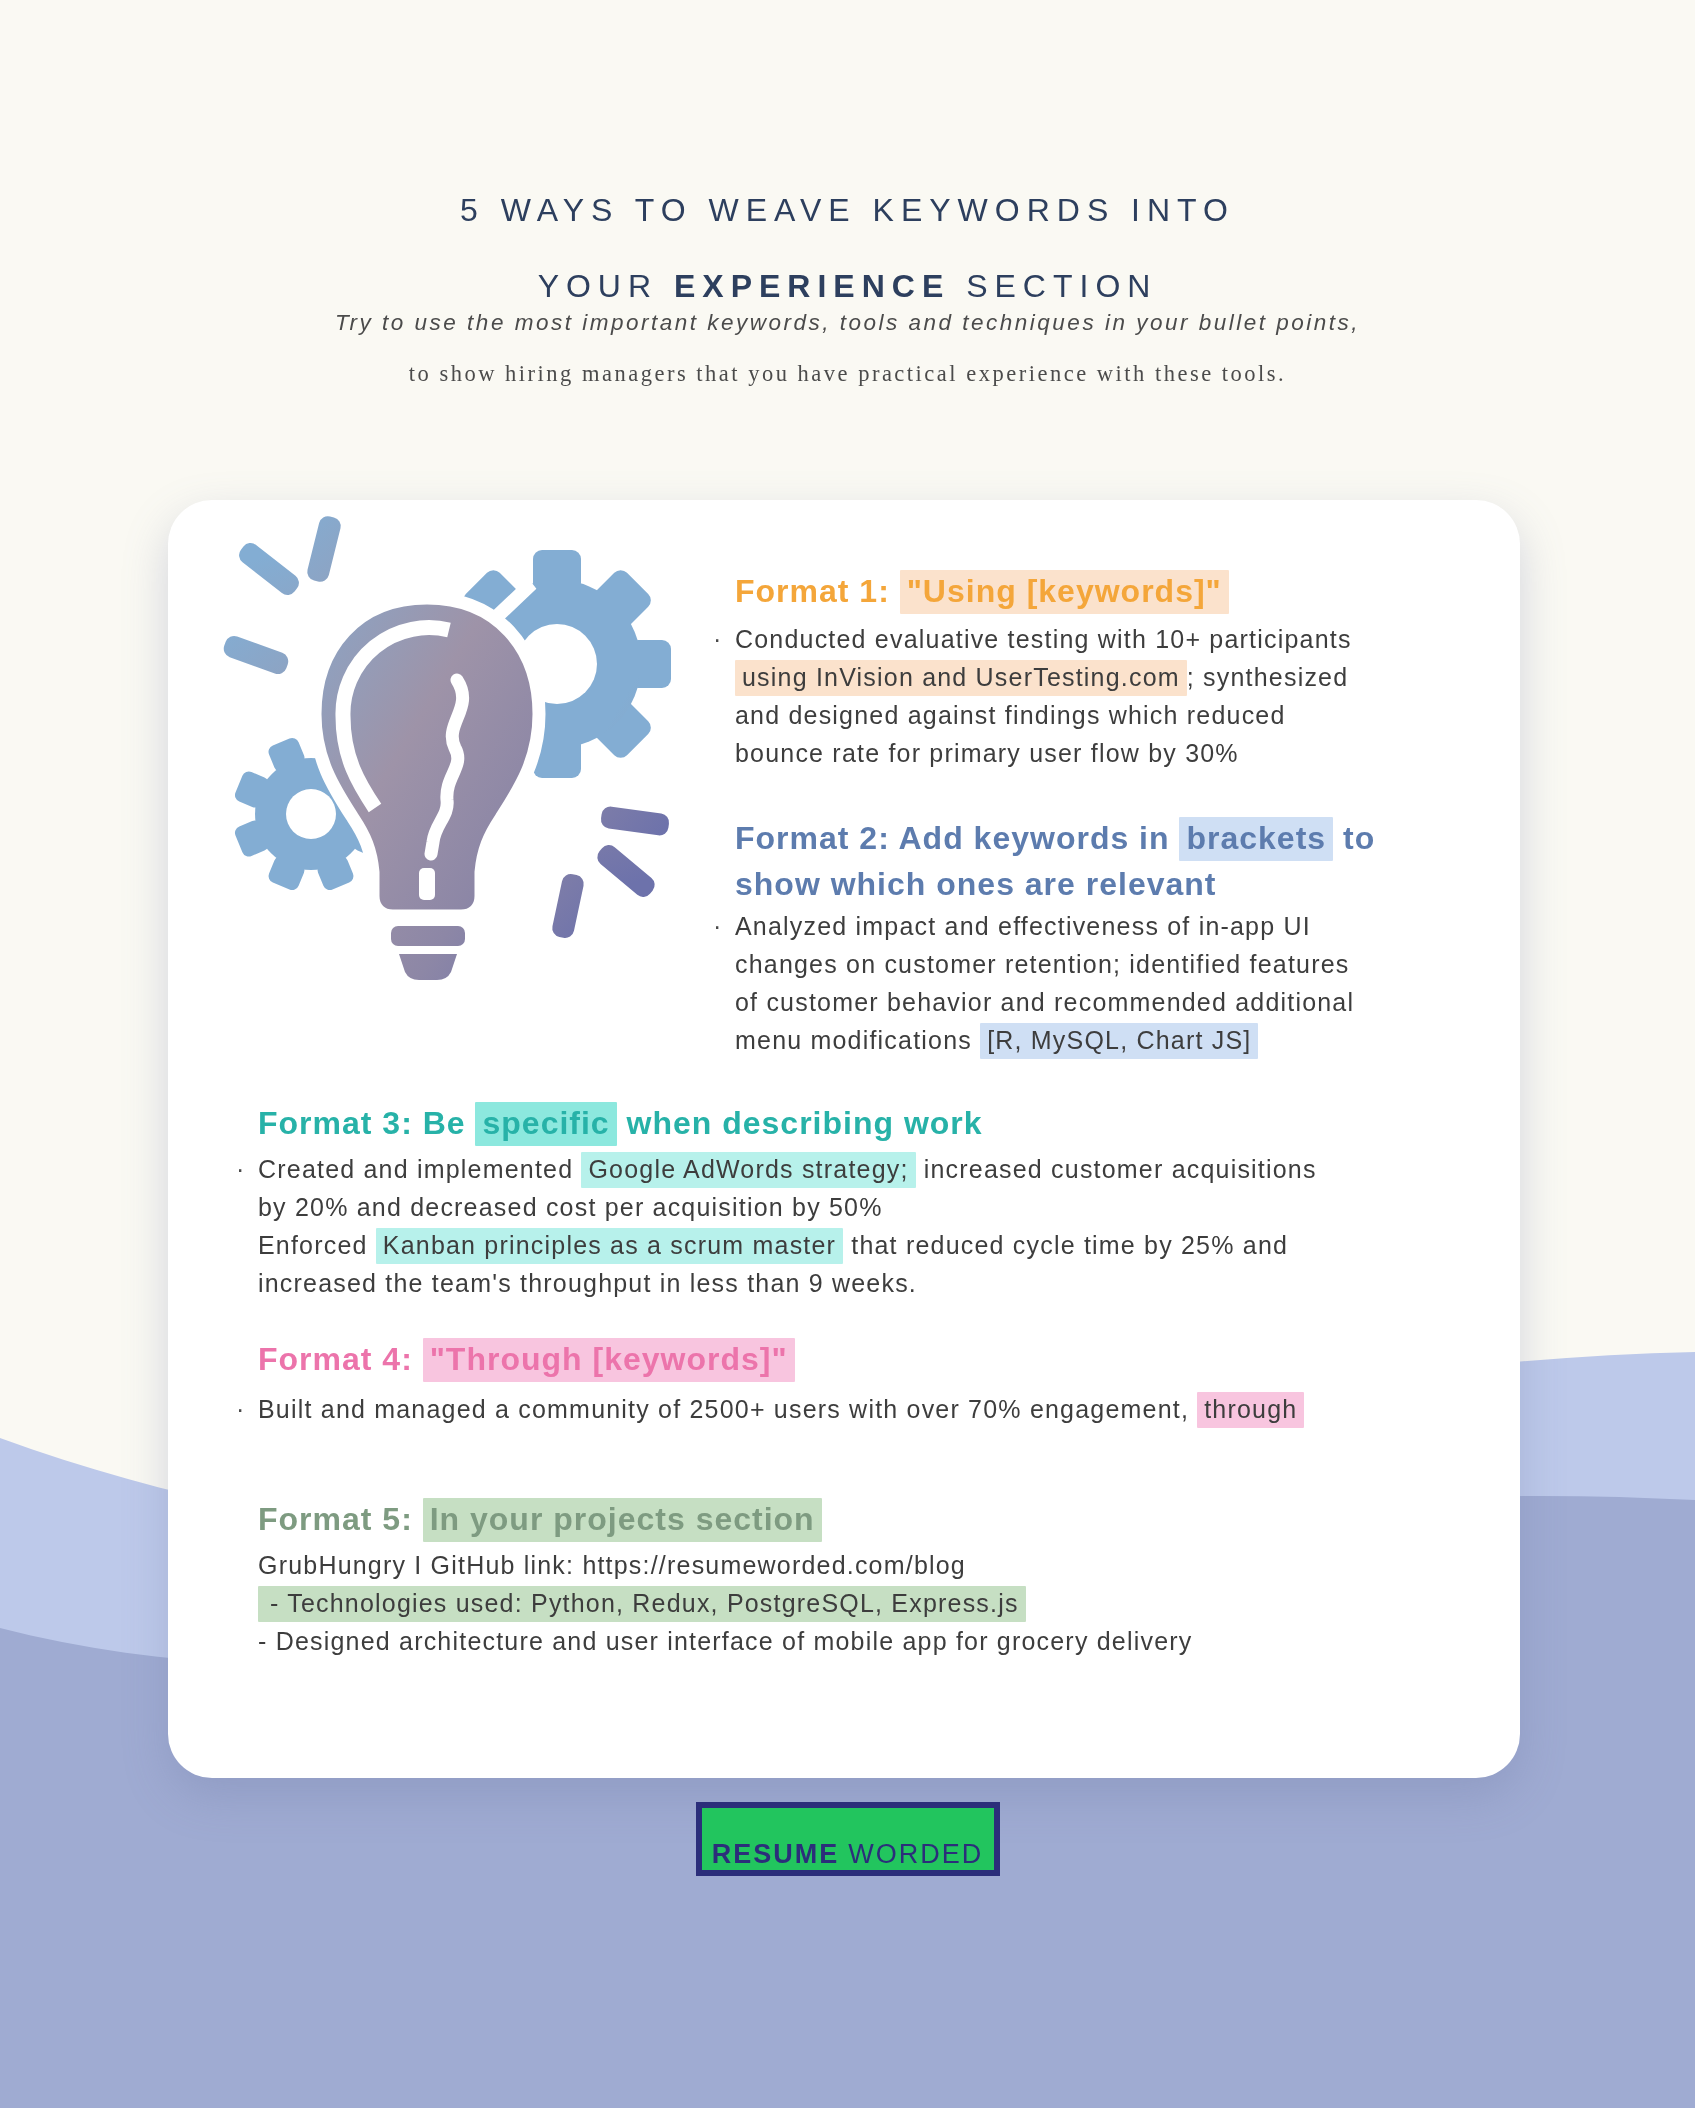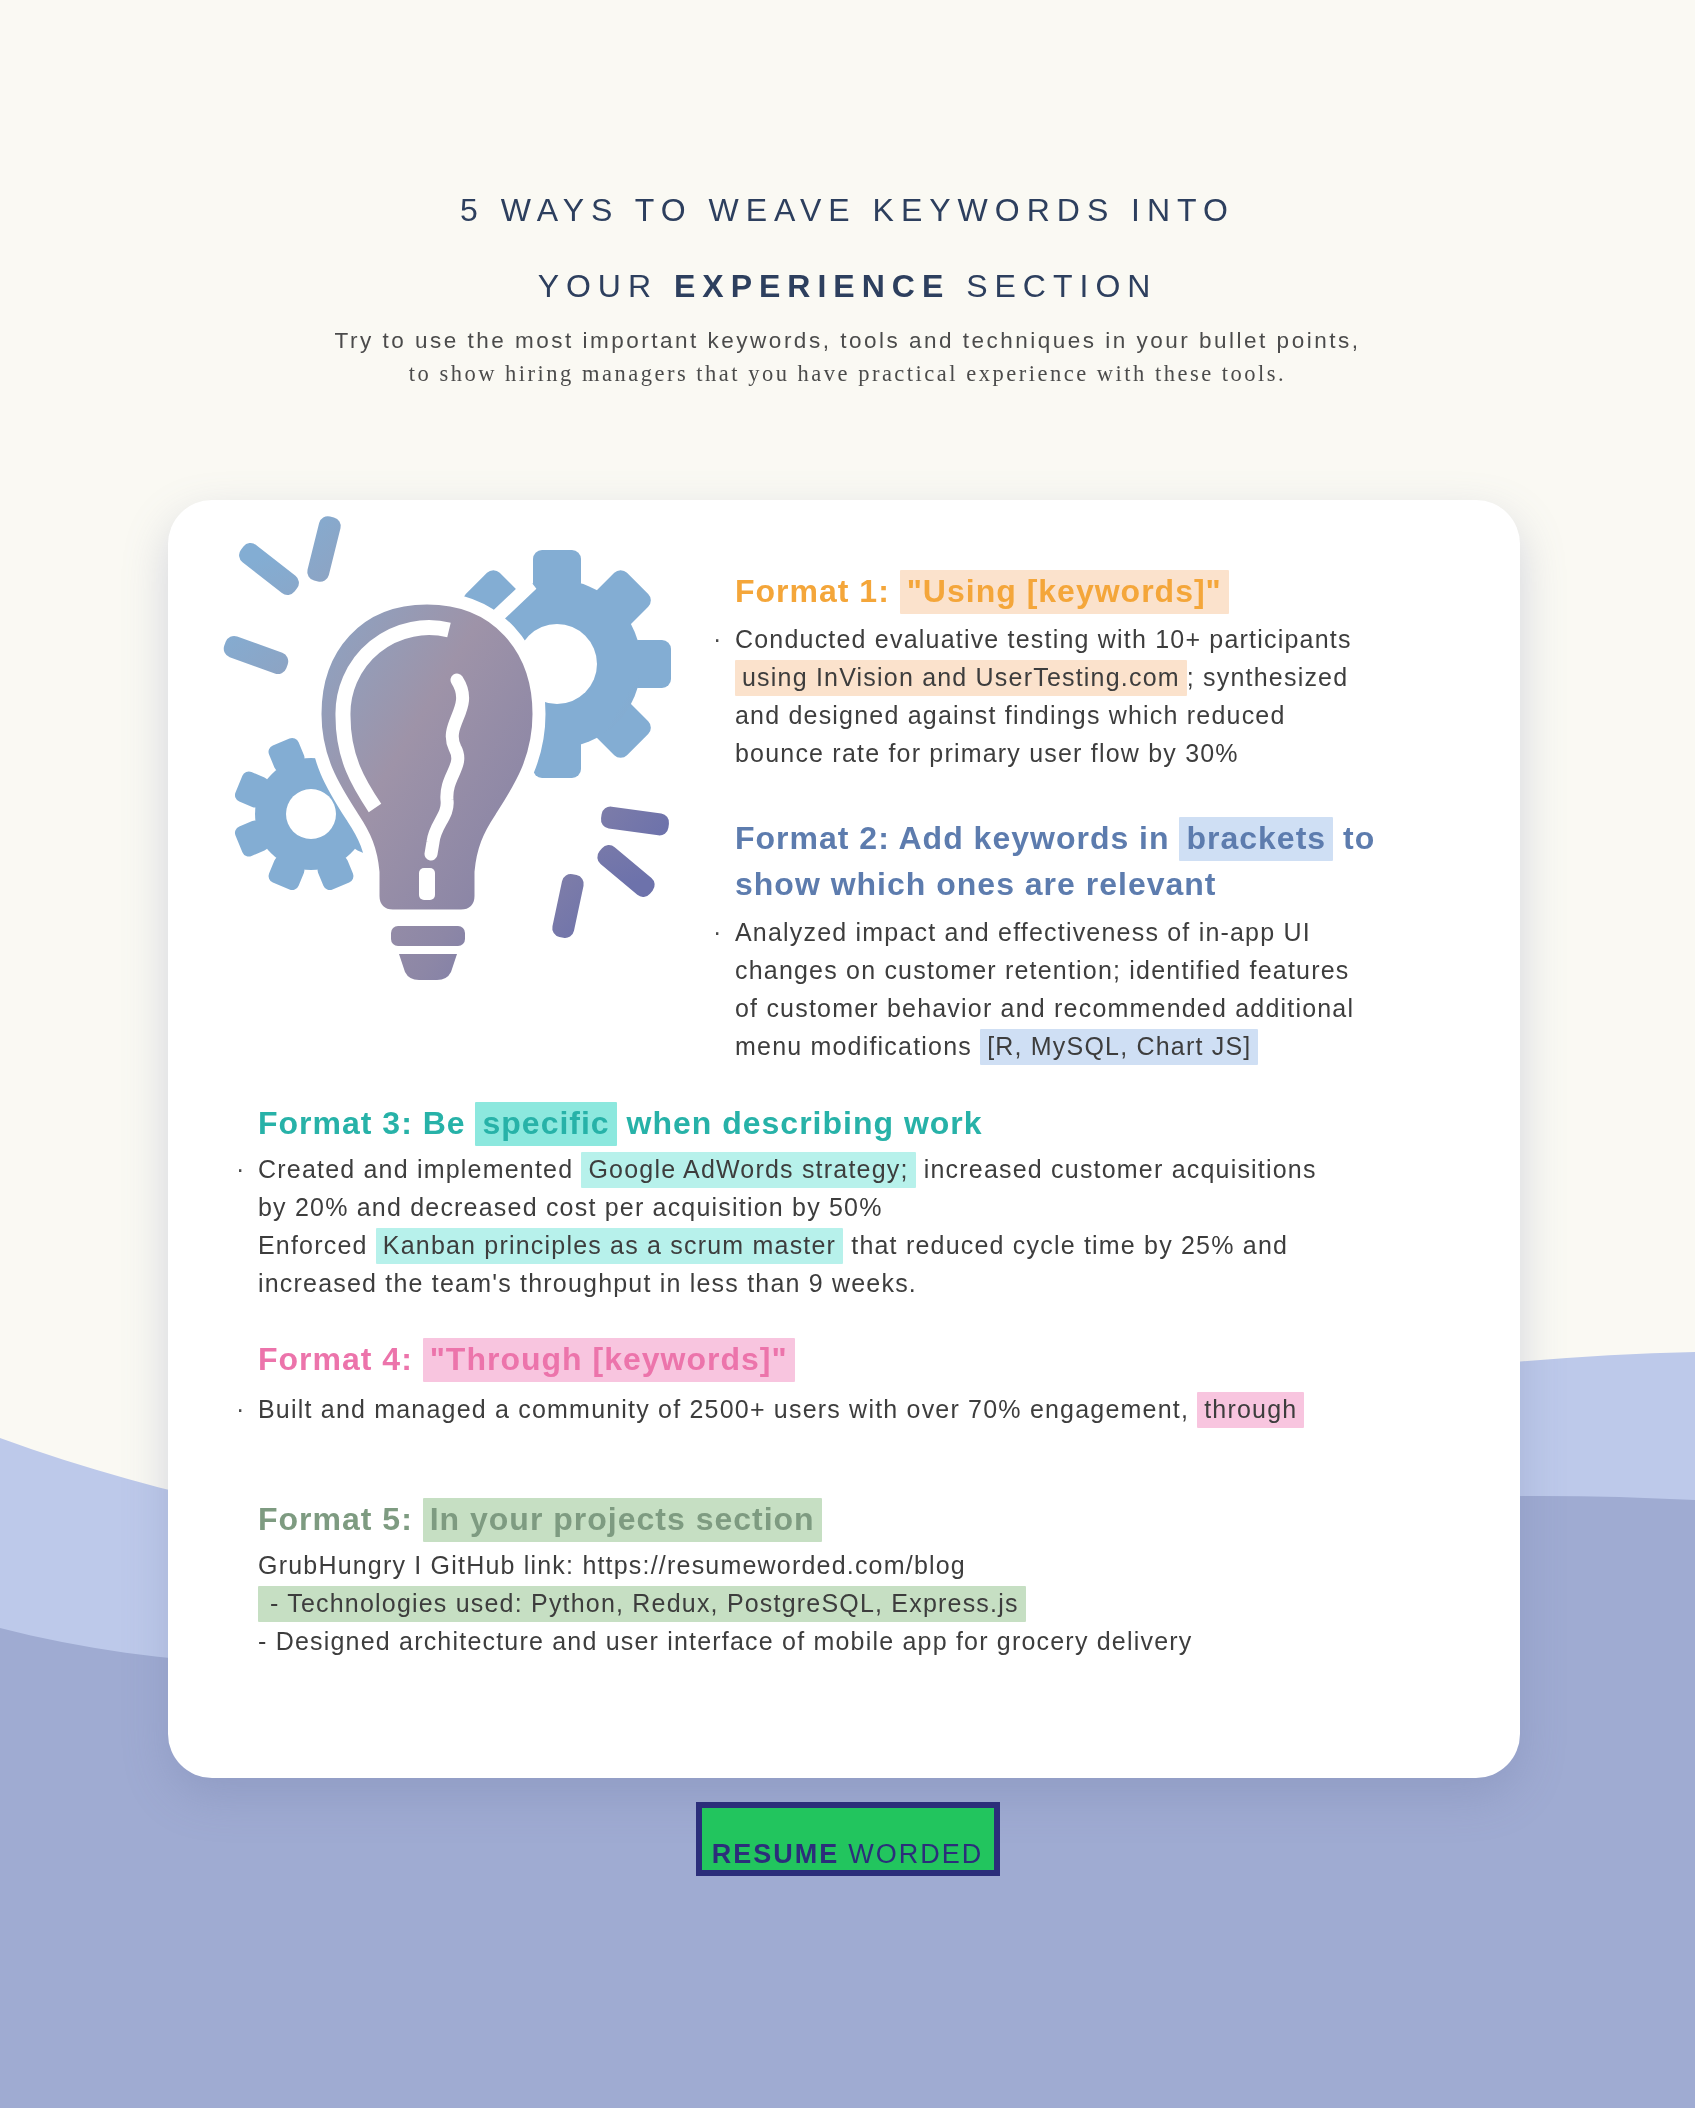--- a/index.html
+++ b/index.html
@@ -20,36 +20,36 @@
     position:absolute;left:0;width:1695px;text-align:center;z-index:2;
     color:#2d3f5e;font-size:32px;letter-spacing:7px;font-weight:400;white-space:nowrap;
   }
   .title-1{top:192px;}
   .title-2{top:268px;}
   .title b{font-weight:700;}
   .subtitle{
     position:absolute;left:0;width:1695px;text-align:center;z-index:2;
     color:#4b4b4b;font-size:22.5px;letter-spacing:2.5px;white-space:nowrap;
   }
-  .sub-1{top:328px;}
+  .sub-1{top:310px;font-style:italic;}
   .sub-2{top:361px;font-family:Liberation Serif, serif;}
   
   .sec{position:absolute;z-index:2;}
   .h{font-weight:700;font-size:32px;letter-spacing:1px;line-height:46px;white-space:nowrap;}
   .bl{font-size:25px;color:#3d3d3d;letter-spacing:1.2px;line-height:38px;white-space:nowrap;position:relative;}
   .bl .dot{position:absolute;left:-22px;top:0;color:#4a4a4a;}
   .hl{padding:3px 7px 5px 7px;border-radius:1px;}
   .s1{left:735px;top:568px;}
   .s2{left:735px;top:815px;}
   .s3{left:258px;top:1100px;}
   .s4{left:258px;top:1336px;}
   .s5{left:258px;top:1496px;}
   .s1 .h{color:#f4a63a;margin-bottom:6px;}
   .s2 .h{color:#5d7cae;}
-  .s2 .h2{margin-bottom:6px;}
+  .s2 .h2{}
   .s3 .h{color:#27b2a8;margin-bottom:4px;}
   .s4 .h{color:#ec74ab;margin-bottom:8px;}
   .s5 .h{color:#7e9b81;margin-bottom:4px;}
   .s1 .h .hl{background:#fbe2cc;}
   .s1 .bl .hl{background:#fbe2cc;}
   .s2 .h .hl{background:#cfdff4;}
   .s2 .bl .hl{background:#cfdff4;}
   .s3 .h .hl{background:#8ce8de;}
   .s3 .bl .hl{background:#b7f1eb;}
   .s4 .h .hl{background:#f8c5df;}

